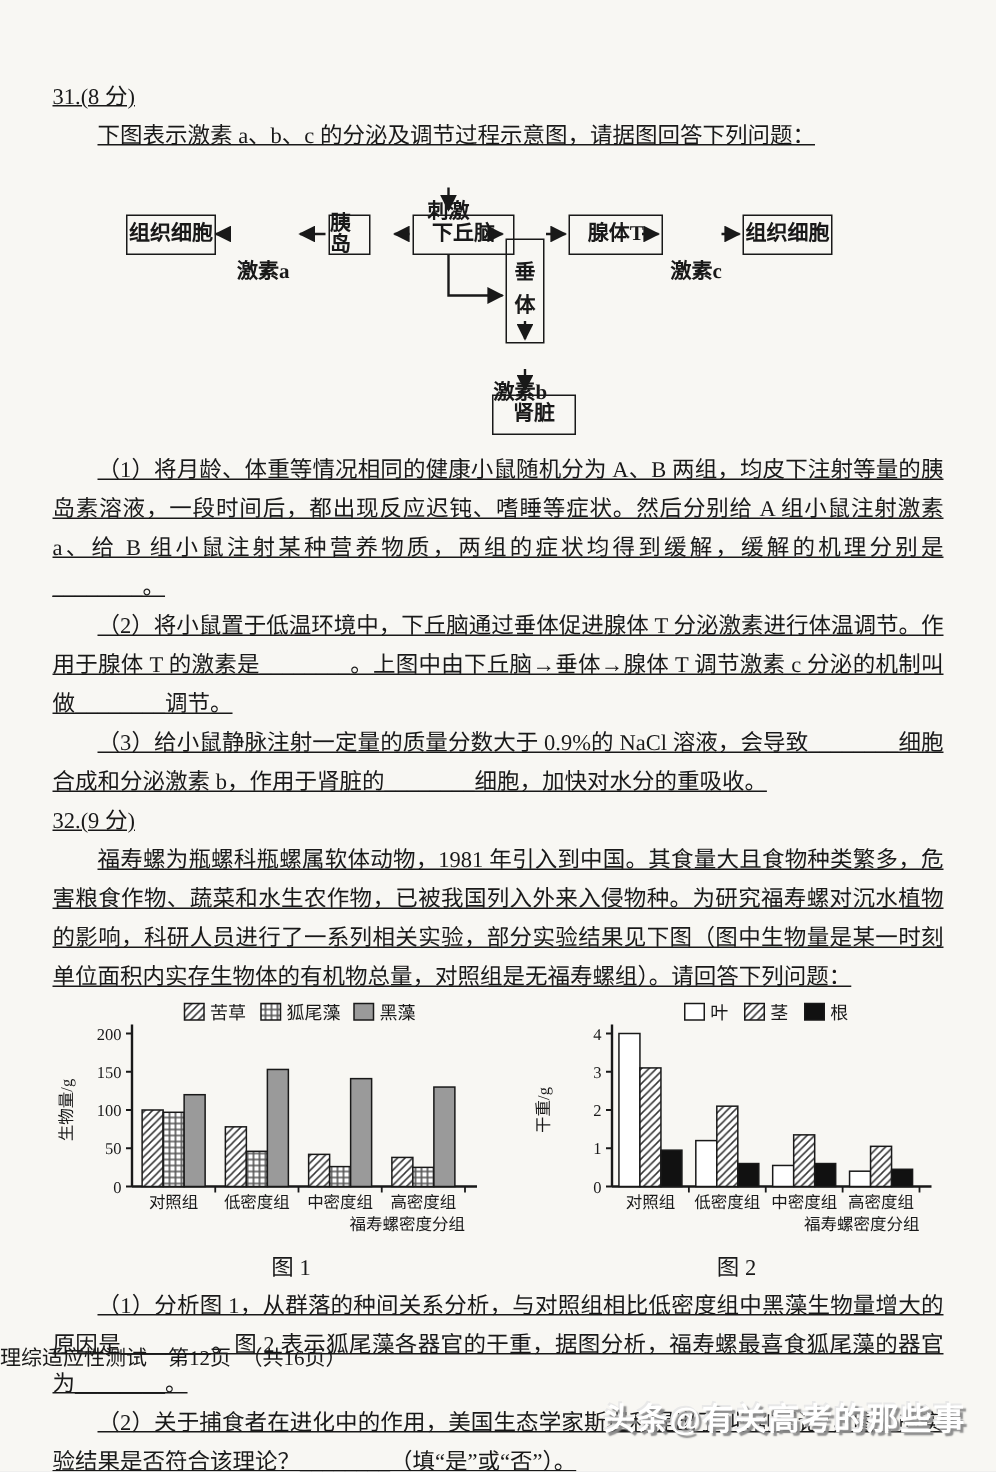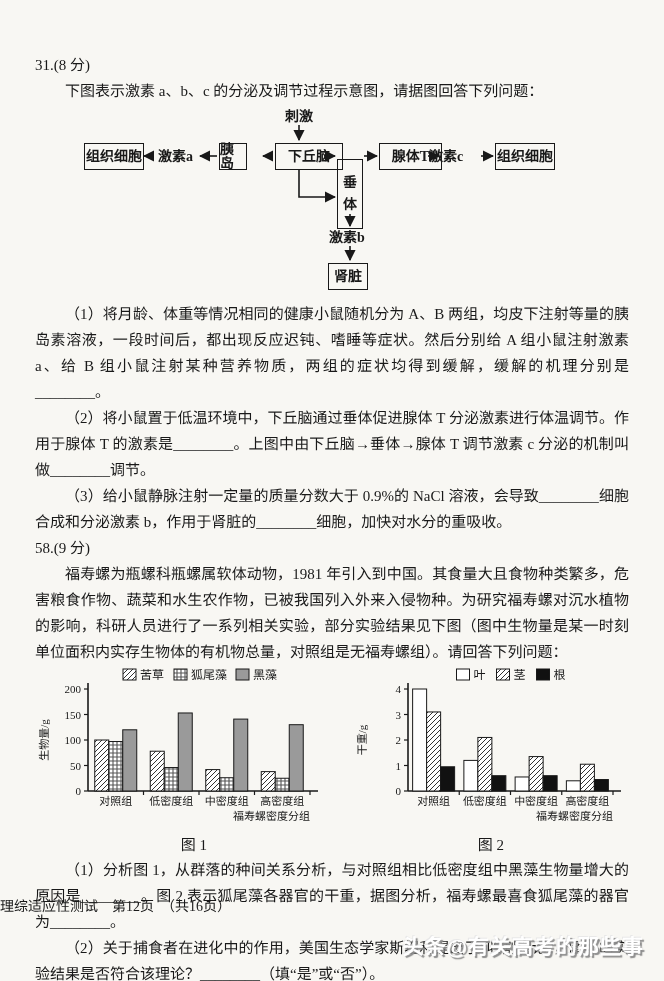--- a/index.html
+++ b/index.html
@@ -2,30 +2,30 @@
 <html lang="zh-CN"><head>
 <meta charset="utf-8">
 <style>
   html,body{margin:0;padding:0;background:#e9e9e9;}
   .page{
     width:664px;height:981px;background:#f8f7f3;position:relative;
     box-sizing:border-box;padding:52px 35px 0;overflow:hidden;
     font-family:"Liberation Serif","DejaVu Serif",serif;color:#191919;
     font-size:15px;line-height:26px;
   }
-  p{margin:0;text-align:justify;text-indent:2em;}
+  p{margin:0;text-align:justify;text-indent:2em;text-decoration:underline;}
   .qnum{text-indent:0;}
   
   .diagram{position:relative;height:188px;margin:3px 0 6px;font-size:14px;font-weight:600;}
   .diagram svg.arrows{position:absolute;left:0;top:0;pointer-events:none;}
   .dnode{position:absolute;border:1.6px solid #191919;height:27px;box-sizing:border-box;
          display:flex;align-items:center;justify-content:center;line-height:1;background:transparent;}
   .dnode.tall{height:70px;margin-top:16px;}
   .dnode.tall span{display:block;width:15px;word-break:break-all;line-height:22px;text-align:center;}
-  .dlabel{position:absolute;line-height:1;white-space:nowrap;}
+  .dlabel{position:absolute;line-height:1;white-space:nowrap;margin-top:25px;}
   
   .charts{display:flex;margin-top:2px;}
   figure{margin:0;}
   figcaption{text-align:center;font-size:15px;line-height:20px;margin-top:2px;}
   svg text{font-family:"Liberation Serif","DejaVu Serif",serif;fill:#191919;}
   
   .pagefoot{position:absolute;left:0;right:0;top:897px;text-align:left;font-size:14px;line-height:20px;}
   .watermark{
     position:absolute;right:20px;top:934px;font-size:21px;font-weight:700;letter-spacing:1px;
     color:#ffffff;text-shadow:2px 2px 1px #8d8d8d,-1px -1px 0 #e8e8e8;
@@ -85,37 +85,37 @@
         </div>
       <div class="dnode" style="left:240px;top:36px;width:68px">
           <span>下丘脑</span>
         </div>
       <div class="dnode tall" style="left:302px;top:36px;width:26px">
           <span>垂体</span>
         </div>
       <div class="dnode" style="left:344px;top:36px;width:63px">
           <span>腺体T</span>
         </div>
-      <span class="dlabel" style="left:394px;top:43px">激素c</span>
+      <span class="dlabel" style="left:412px;top:43px">激素c</span>
       <div class="dnode" style="left:460px;top:36px;width:60px">
           <span>组织细胞</span>
         </div>
       <span class="dlabel" style="left:294px;top:124px">激素b</span>
-      <div class="dnode" style="left:293px;top:156px;width:40px">
+      <div class="dnode" style="left:293px;top:156px;width:56px">
           <span>肾脏</span>
         </div>
     </div>
 
     <p>（1）将月龄、体重等情况相同的健康小鼠随机分为 A、B 两组，均皮下注射等量的胰岛素溶液，一段时间后，都出现反应迟钝、嗜睡等症状。然后分别给 A 组小鼠注射激素 a、给 B 组小鼠注射某种营养物质，两组的症状均得到缓解，缓解的机理分别是________。</p>
     <p>（2）将小鼠置于低温环境中，下丘脑通过垂体促进腺体 T 分泌激素进行体温调节。作用于腺体 T 的激素是________。上图中由下丘脑→垂体→腺体 T 调节激素 c 分泌的机制叫做________调节。</p>
     <p>（3）给小鼠静脉注射一定量的质量分数大于 0.9%的 NaCl 溶液，会导致________细胞合成和分泌激素 b，作用于肾脏的________细胞，加快对水分的重吸收。</p>
   </section>
 
   <section>
-    <p class="qnum">58.(9 分)</p>
+    <p class="qnum">32.(9 分)</p>
     <p>福寿螺为瓶螺科瓶螺属软体动物，1981 年引入到中国。其食量大且食物种类繁多，危害粮食作物、蔬菜和水生农作物，已被我国列入外来入侵物种。为研究福寿螺对沉水植物的影响，科研人员进行了一系列相关实验，部分实验结果见下图（图中生物量是某一时刻单位面积内实存生物体的有机物总量，对照组是无福寿螺组）。请回答下列问题：</p>
 
     <div class="charts">
       <figure>
         <svg id="chart1" width="318" height="158">
             <line x1="53" y1="16" x2="53" y2="124" stroke="#191919" stroke-width="1.6"></line>
             <line x1="53" y1="124" x2="283" y2="124" stroke="#191919" stroke-width="1.6"></line>
             <line x1="49" y1="124" x2="53" y2="124" stroke="#191919" stroke-width="1.2"></line>
             <text x="46" y="128" text-anchor="end" font-size="11">0</text>
             <line x1="49" y1="98.5" x2="53" y2="98.5" stroke="#191919" stroke-width="1.2"></line>

